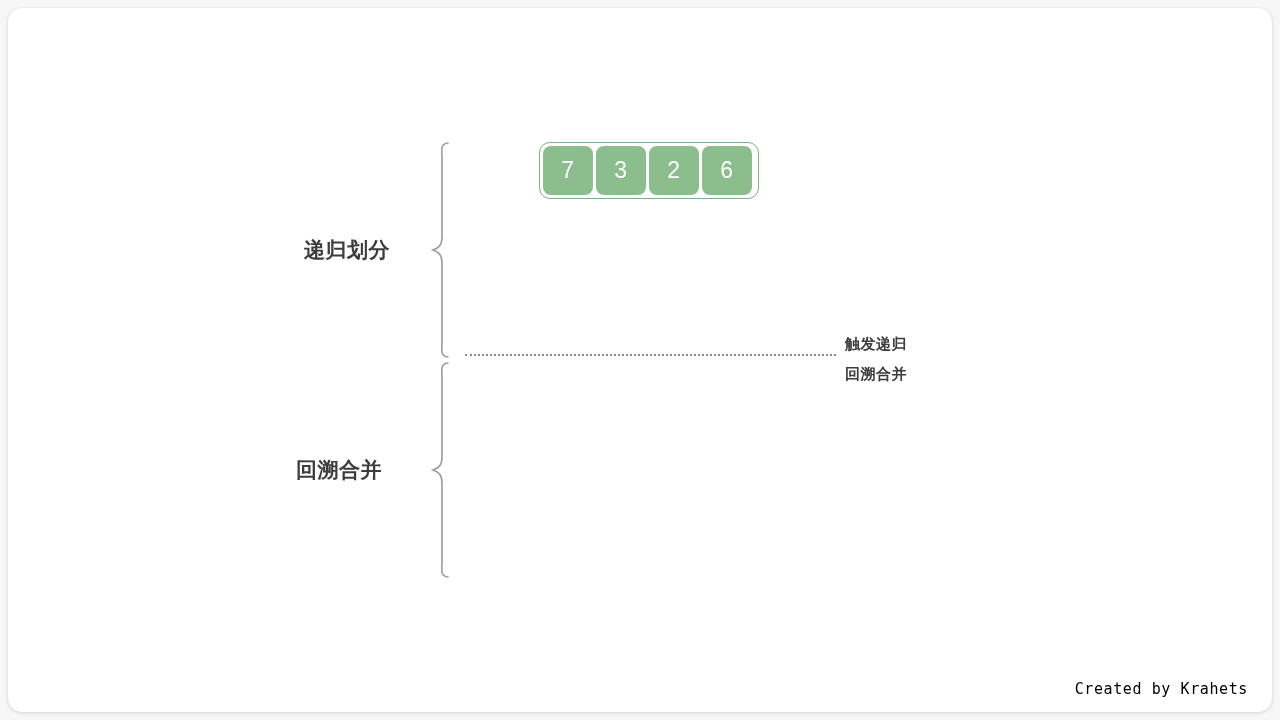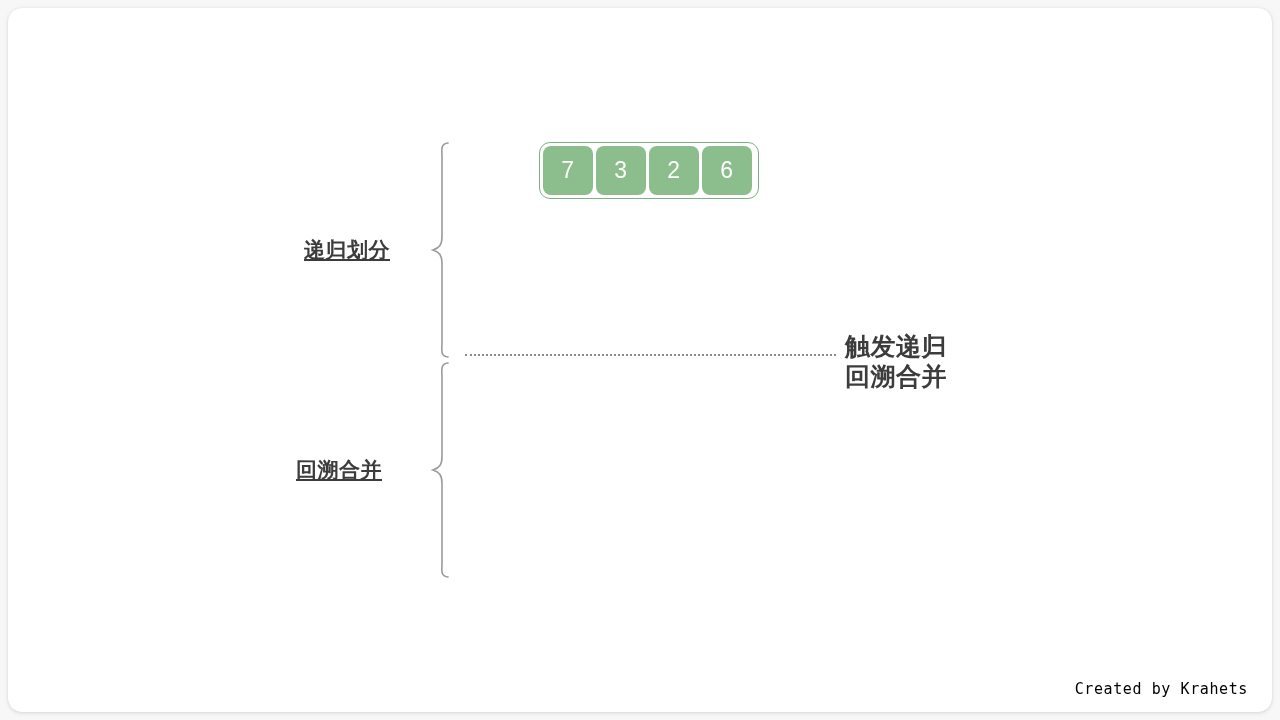--- a/index.html
+++ b/index.html
@@ -74,46 +74,46 @@
   .brace-bottom { top: 361px;  height: 218px; }
 
   
   .sec-label {
     position: absolute;
     color: #3c3c3c;
     font-size: 21px;
     font-weight: bold;
     letter-spacing: 0.5px;
     white-space: nowrap;
-    text-decoration: underline;
   }
   .sec-label.divide { left: 304px; top: 236px; }
   .sec-label.merge  { left: 296px; top: 456px; }
 
   
   .dotted {
     position: absolute;
     left: 465px;
     top: 354px;
     width: 371px;
     height: 0;
     border-top: 2px dotted #8a8a8a;
   }
 
   
   .note {
     position: absolute;
     left: 845px;
     top: 331px;
     color: #3c3c3c;
-    font-size: 25px;
+    font-size: 15px;
     font-weight: bold;
     line-height: 30px;
     letter-spacing: 0.5px;
     white-space: nowrap;
+    font-family: Liberation Mono, monospace;
   }
 
   
   .watermark {
     position: absolute;
     right: 32px;
     bottom: 22px;
     color: #000000;
     font-size: 15px;
     font-family: "DejaVu Sans Mono", "Liberation Mono", monospace;

